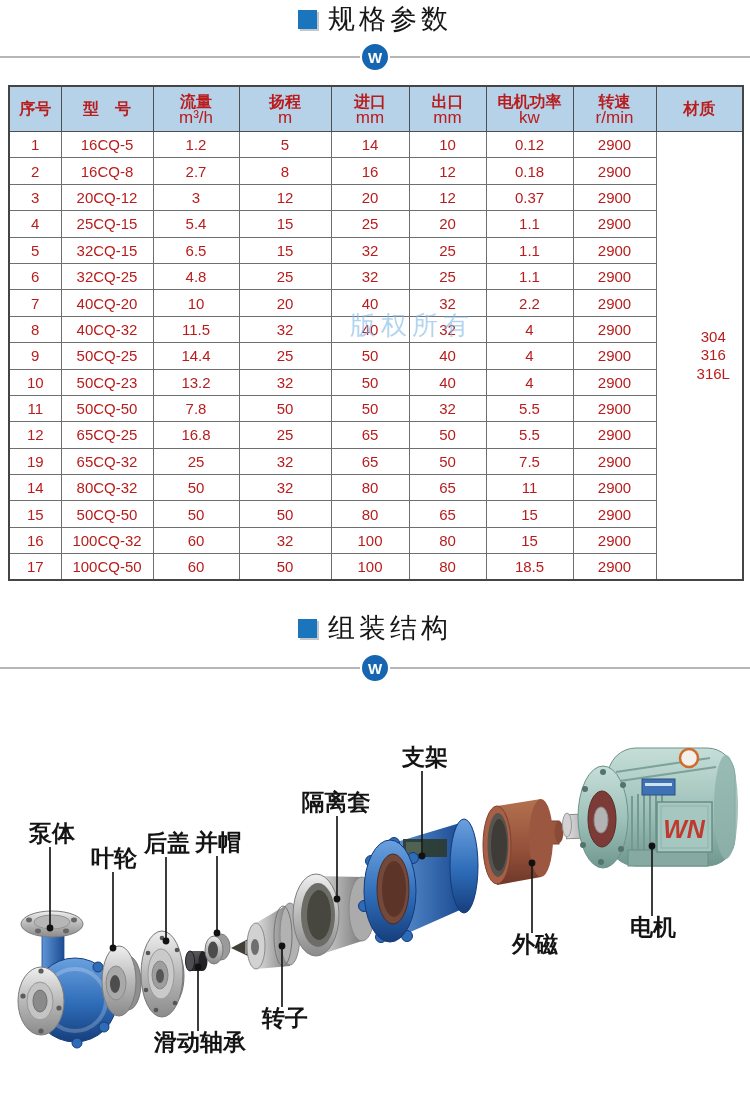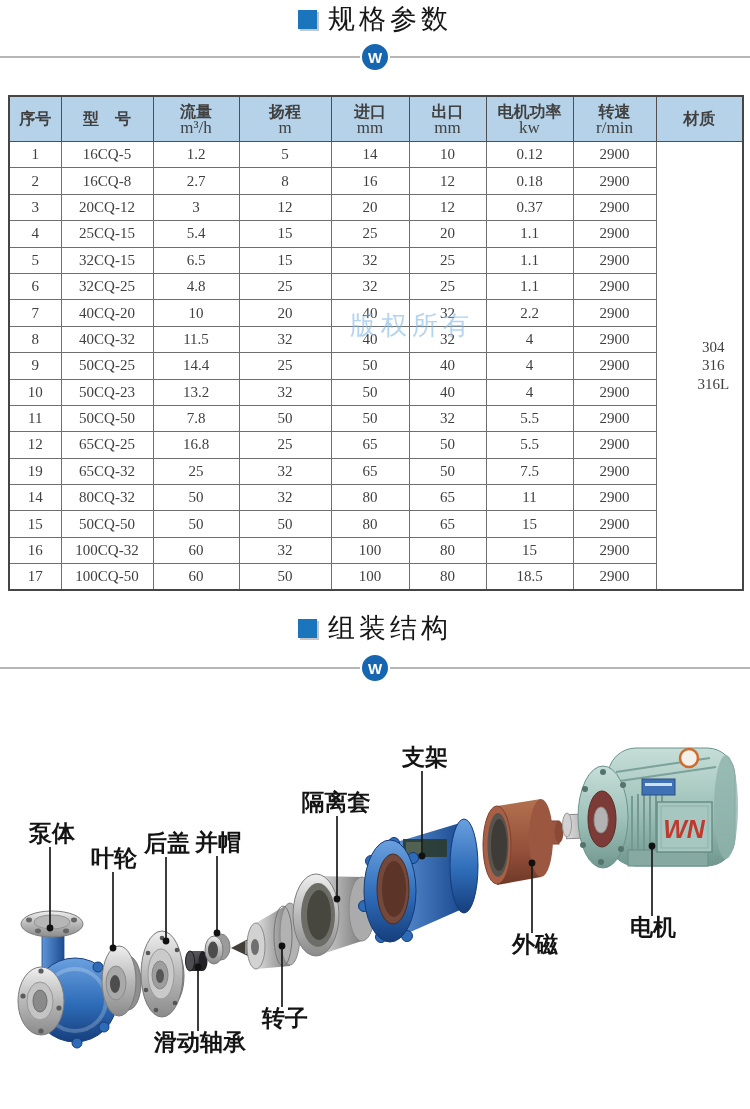--- a/index.html
+++ b/index.html
@@ -21,23 +21,23 @@
   #divider-spec{top:42px;}
   #divider-assembly{top:653px;}
   .div-line{position:absolute;top:14px;left:0;right:0;border-top:2px solid #b6b6b6;}
   .w-circle{
     position:absolute;left:50%;top:15px;transform:translate(-50%,-50%);
     width:26px;height:26px;border-radius:50%;background:#1565b0;border:2px solid #ffffff;
     color:#fff;font-weight:bold;font-size:15px;display:flex;align-items:center;justify-content:center;
   }
   
   .spec-table{
-    position:absolute;left:8px;top:95px;width:734px;
+    position:absolute;left:8px;top:85px;width:734px;
     border-collapse:collapse;table-layout:fixed;
-    font-family:Liberation Serif, serif;color:#404040;
+    font-family:Liberation Sans, sans-serif;color:#b91c1c;
     border:2px solid #454545;
   }
   .spec-table th{
     background:#b5d2e8;border:1px solid #4f4f4f;height:44px;
     font-weight:bold;padding:0;vertical-align:middle;text-align:center;
   }
   .spec-table .h-main{font-size:16px;line-height:18px;}
   .spec-table .h-unit{font-size:17px;line-height:14px;font-weight:normal;}
   .spec-table td{
     border:1px solid #6f6f6f;border-top:1px solid #8f8f8f;

